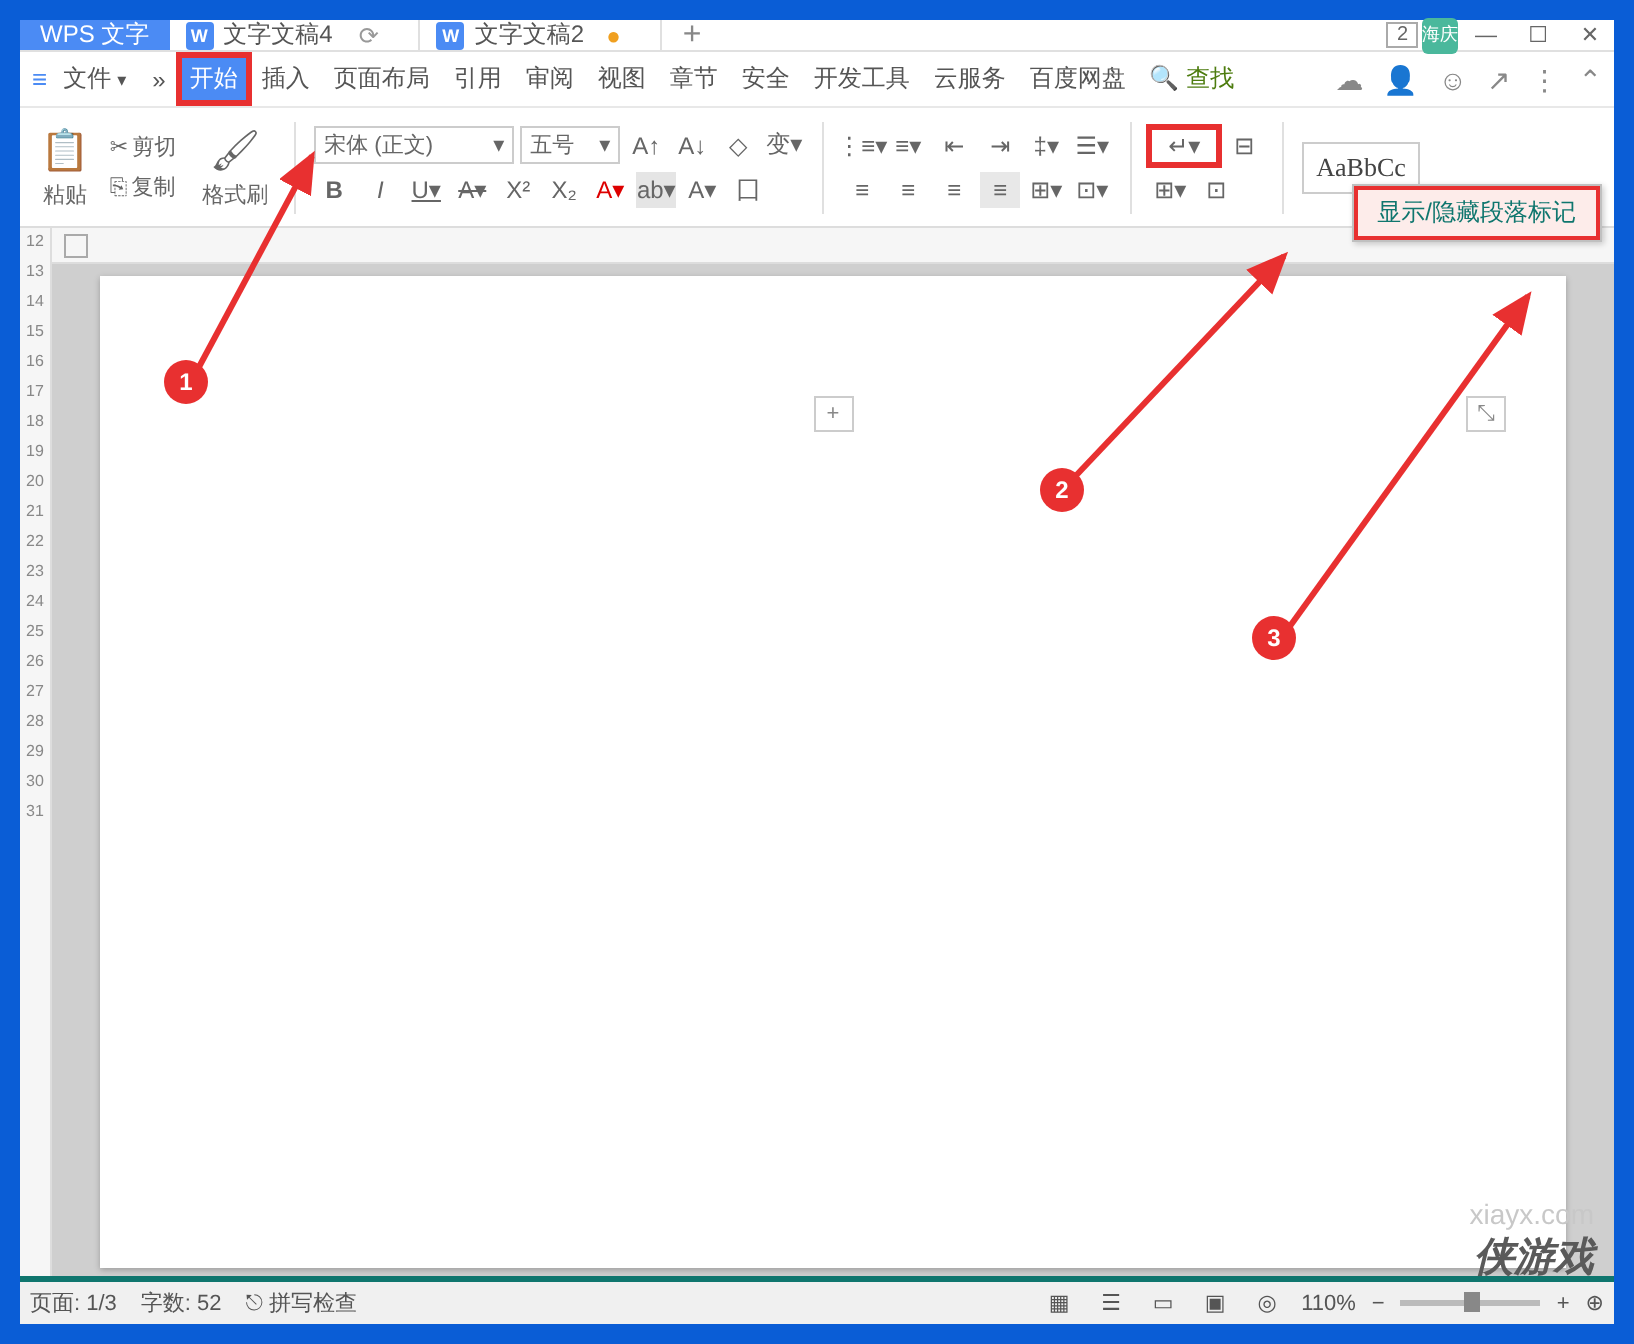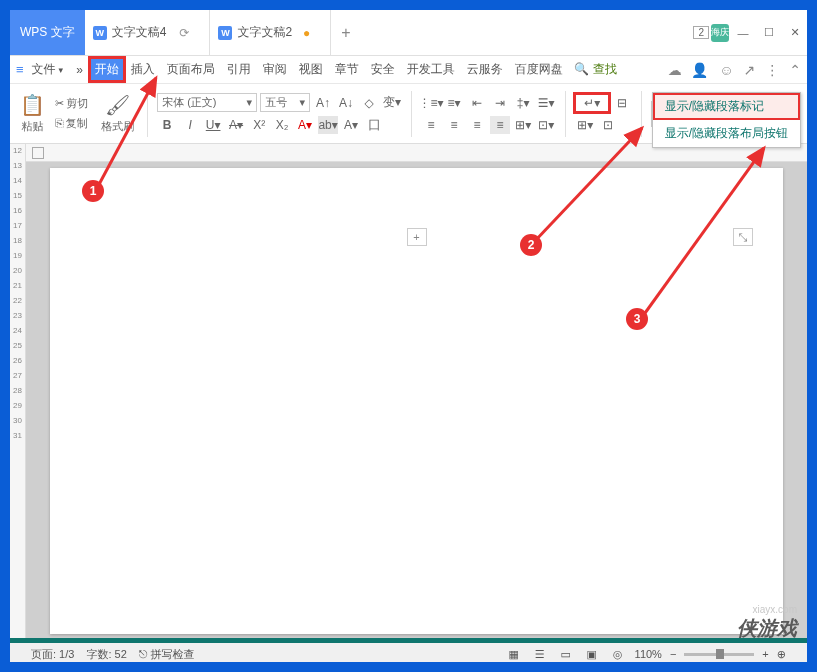--- a/index.html
+++ b/index.html
@@ -1,20 +1,20 @@
 <!DOCTYPE html>
 <html><head>
 <meta charset="utf-8">
 <style>
 * { margin: 0; padding: 0; box-sizing: border-box; font-family: "Microsoft YaHei", sans-serif; }
 body { background: #0a5dd6; width: 817px; height: 672px; position: relative; overflow: hidden; }
 .app-window { position: absolute; top: 10px; left: 10px; right: 10px; bottom: 10px; background: #fff; display: flex; flex-direction: column; }
 
 
-.titlebar { height: 46px; display: flex; align-items: center; background: #fff; border-bottom: 1px solid #e0e0e0; position: relative; }
+.titlebar { height: 16px; display: flex; align-items: center; background: #fff; border-bottom: 1px solid #e0e0e0; position: relative; }
 .app-badge { background: #4b8bf4; color: #fff; font-size: 12px; padding: 0 10px; height: 100%; display: flex; align-items: center; }
 .tab { display: flex; align-items: center; gap: 5px; padding: 0 20px 0 8px; font-size: 12px; color: #555; height: 100%; position: relative; }
 .tab.active { background: #fff; }
 .tab .doc-icon { width: 14px; height: 14px; background: #4b8bf4; border-radius: 2px; display: inline-flex; align-items: center; justify-content: center; color: #fff; font-size: 9px; font-weight: bold; }
 .tab-close { font-size: 12px; color: #999; margin-left: 8px; }
 .tab-add { padding: 0 10px; color: #888; font-size: 16px; }
 .win-controls { position: absolute; right: 0; top: 0; height: 100%; display: flex; align-items: center; gap: 2px; }
 .win-btn { width: 24px; height: 20px; display: flex; align-items: center; justify-content: center; font-size: 11px; color: #666; }
 .avatar { width: 18px; height: 18px; background: #4ab89c; border-radius: 3px; color: #fff; font-size: 9px; display: flex; align-items: center; justify-content: center; }
 .win-num { border: 1px solid #aaa; padding: 0 4px; font-size: 10px; color: #666; }
@@ -48,33 +48,33 @@
 
 .ruler-area { display: flex; flex: 1; min-height: 0; }
 .vruler { width: 16px; background: #f6f6f6; border-right: 1px solid #ddd; font-size: 8px; color: #888; display: flex; flex-direction: column; align-items: center; padding-top: 2px; gap: 6px; }
 .vruler span { transform: none; }
 .doc-area { flex: 1; position: relative; background: #cfcfcf; overflow: hidden; }
 .hruler { height: 18px; background: #f6f6f6; border-bottom: 1px solid #ddd; position: relative; font-size: 8px; color: #888; display: flex; align-items: center; }
 .page { position: absolute; top: 24px; left: 24px; right: 24px; bottom: 4px; background: #fff; box-shadow: 0 1px 3px rgba(0,0,0,.25); }
 .page-ctrl { position: absolute; width: 20px; height: 18px; border: 1px solid #ccc; background: #fff; display: flex; align-items: center; justify-content: center; font-size: 11px; color: #888; }
 
 
-.statusbar { height: 24px; background: #f0f0f0; border-top: 5px solid #0f766e; display: flex; align-items: flex-end; padding: 0 21px; font-size: 11px; color: #555; gap: 12px; }
+.statusbar { height: 24px; background: #f0f0f0; border-top: 3px solid #0f766e; display: flex; align-items: center; padding: 0 5px; font-size: 11px; color: #555; gap: 12px; }
 .status-right { margin-left: auto; display: flex; align-items: center; gap: 8px; }
 .view-btn { width: 18px; height: 16px; display: flex; align-items: center; justify-content: center; border: 1px solid transparent; }
 .zoom-slider { width: 70px; height: 3px; background: #bbb; position: relative; }
 .zoom-slider::after { content: ''; position: absolute; width: 8px; height: 10px; background: #888; top: -4px; left: 45%; }
 
 
 .anno-circle { position: absolute; width: 22px; height: 22px; border-radius: 50%; background: #e83030; color: #fff; font-size: 12px; display: flex; align-items: center; justify-content: center; font-weight: bold; z-index: 30; }
 .anno-arrow { position: absolute; z-index: 25; pointer-events: none; }
 
 
 .watermark { position: absolute; bottom: 30px; right: 20px; text-align: right; z-index: 40; }
-.watermark .wm1 { font-size: 10px; color: #c8c8c8; }
+.watermark .wm1 { font-size: 14px; color: #c8c8c8; }
 .watermark .wm2 { font-size: 20px; font-weight: bold; color: #5a5a5a; font-style: italic; }
 </style>
 </head>
 <body>
 
 <div class="app-window">
 
   <div class="titlebar">
     <div class="app-badge">WPS 文字</div>
     <div class="tab">
@@ -201,21 +201,20 @@
         <span class="fmt-btn">⊞▾</span>
         <span class="fmt-btn">⊡</span>
       </div>
     </div>
     <div class="vdiv"></div>
     <div class="style-preview">AaBbCc</div>
   </div>
 
   <div class="dropdown">
     <div class="dropdown-item highlight">显示/隐藏段落标记</div>
-    <div class="dropdown-item">显示/隐藏段落布局按钮</div>
   </div>
 
   <div class="ruler-area">
     <div class="vruler">
       <span>12</span>
         <span>13</span>
         <span>14</span>
         <span>15</span>
         <span>16</span>
         <span>17</span>

